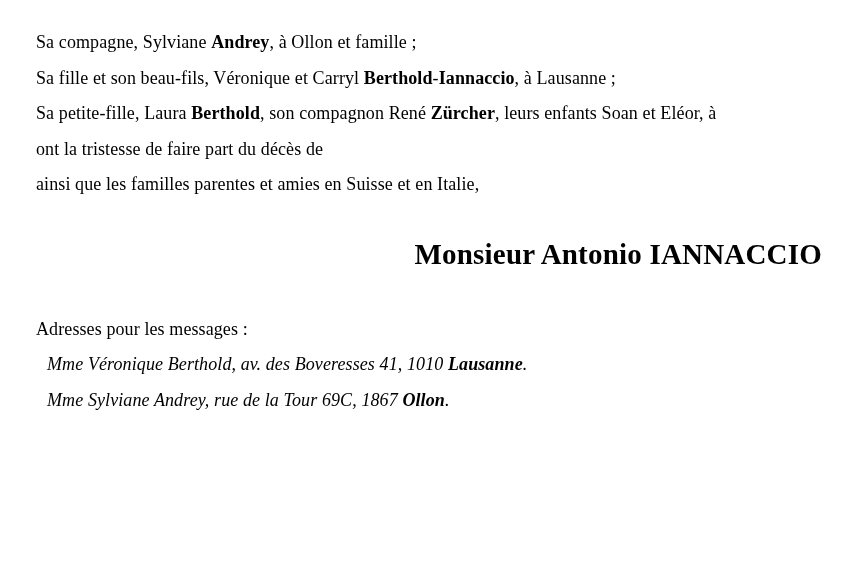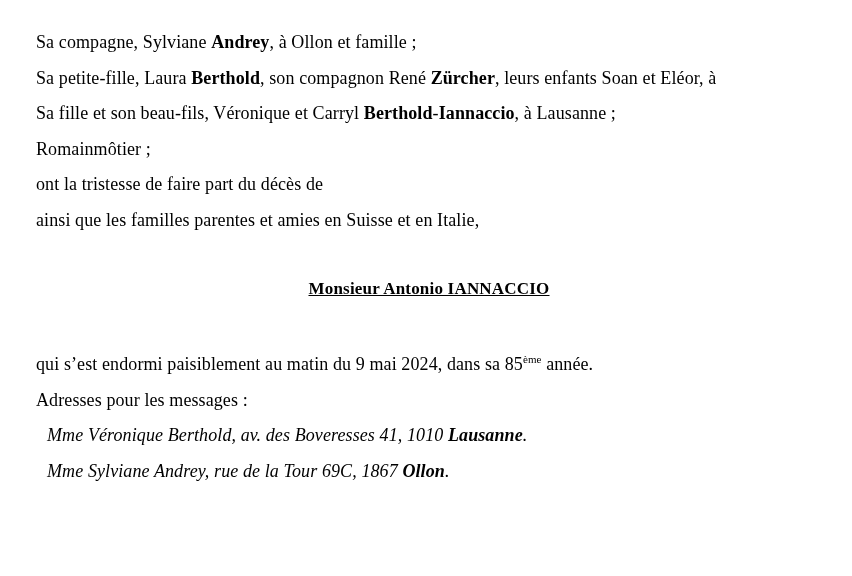--- a/index.html
+++ b/index.html
@@ -30,41 +30,38 @@
   }
   .line b { font-weight: bold; }
   .line .sup {
     vertical-align: super;
     font-size: 11px;
     line-height: 0;
   }
   .line.indented { padding-left: 11px; font-style: italic; }
   .notice-title {
     margin: 36px 0 0 0;
-    font-size: 17px;
+    font-size: 29px;
     font-weight: bold;
-    text-align: center;
+    text-align: right;
     line-height: 30px;
     letter-spacing: 0.2px;
-    text-decoration: underline;
   }
   .lower-block { margin-top: 43px; }
 </style>
 </head>
 <body>
 
 <div class="doc">
   <div id="intro-block">
       <p class="line"><span>Sa compagne, Sylviane </span><b>Andrey</b><span>, à Ollon et famille ;</span></p>
+      <p class="line"><span>Sa fille et son beau-fils, Véronique et Carryl </span><b>Berthold</b><span>-</span><b>Iannaccio</b><span>, à Lausanne ;</span></p>
       <p class="line"><span>Sa petite-fille, Laura </span><b>Berthold</b><span>, son compagnon René </span><b>Zürcher</b><span>, leurs enfants Soan et Eléor, à</span></p>
-      <p class="line"><span>Sa fille et son beau-fils, Véronique et Carryl </span><b>Berthold</b><span>-</span><b>Iannaccio</b><span>, à Lausanne ;</span></p>
-      <p class="line"><span>Romainmôtier ;</span></p>
       <p class="line"><span>ont la tristesse de faire part du décès de</span></p>
       <p class="line"><span>ainsi que les familles parentes et amies en Suisse et en Italie,</span></p>
     </div>
   <p class="notice-title">Monsieur Antonio IANNACCIO</p>
   <div class="lower-block" id="detail-block">
-      <p class="line"><span>qui s’est endormi paisiblement au matin du 9 mai 2024, dans sa 85</span><span class="sup">ème</span><span> année.</span></p>
       <p class="line"><span>Adresses pour les messages :</span></p>
       <p class="line indented"><span>Mme Véronique Berthold, av. des Boveresses 41, 1010 </span><b>Lausanne</b><span>.</span></p>
       <p class="line indented"><span>Mme Sylviane Andrey, rue de la Tour 69C, 1867 </span><b>Ollon</b><span>.</span></p>
     </div>
 </div>
 
 </body></html>

